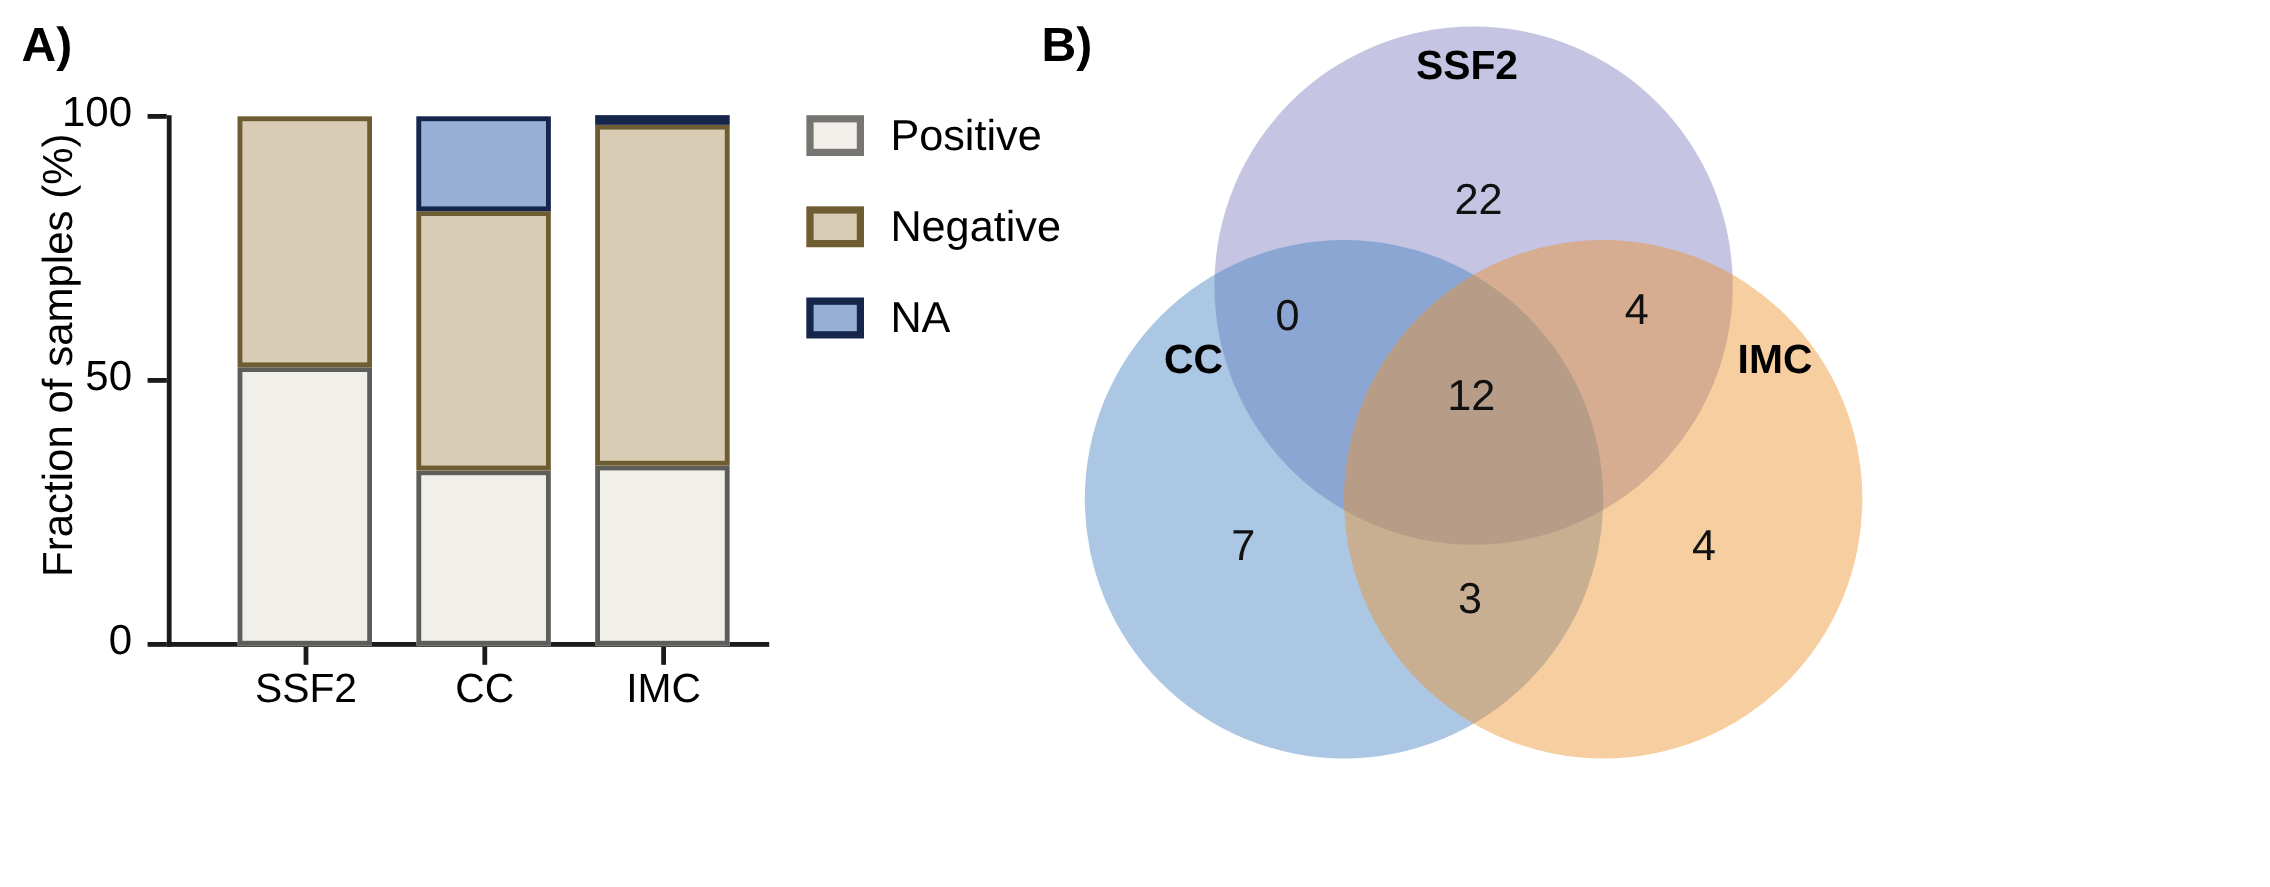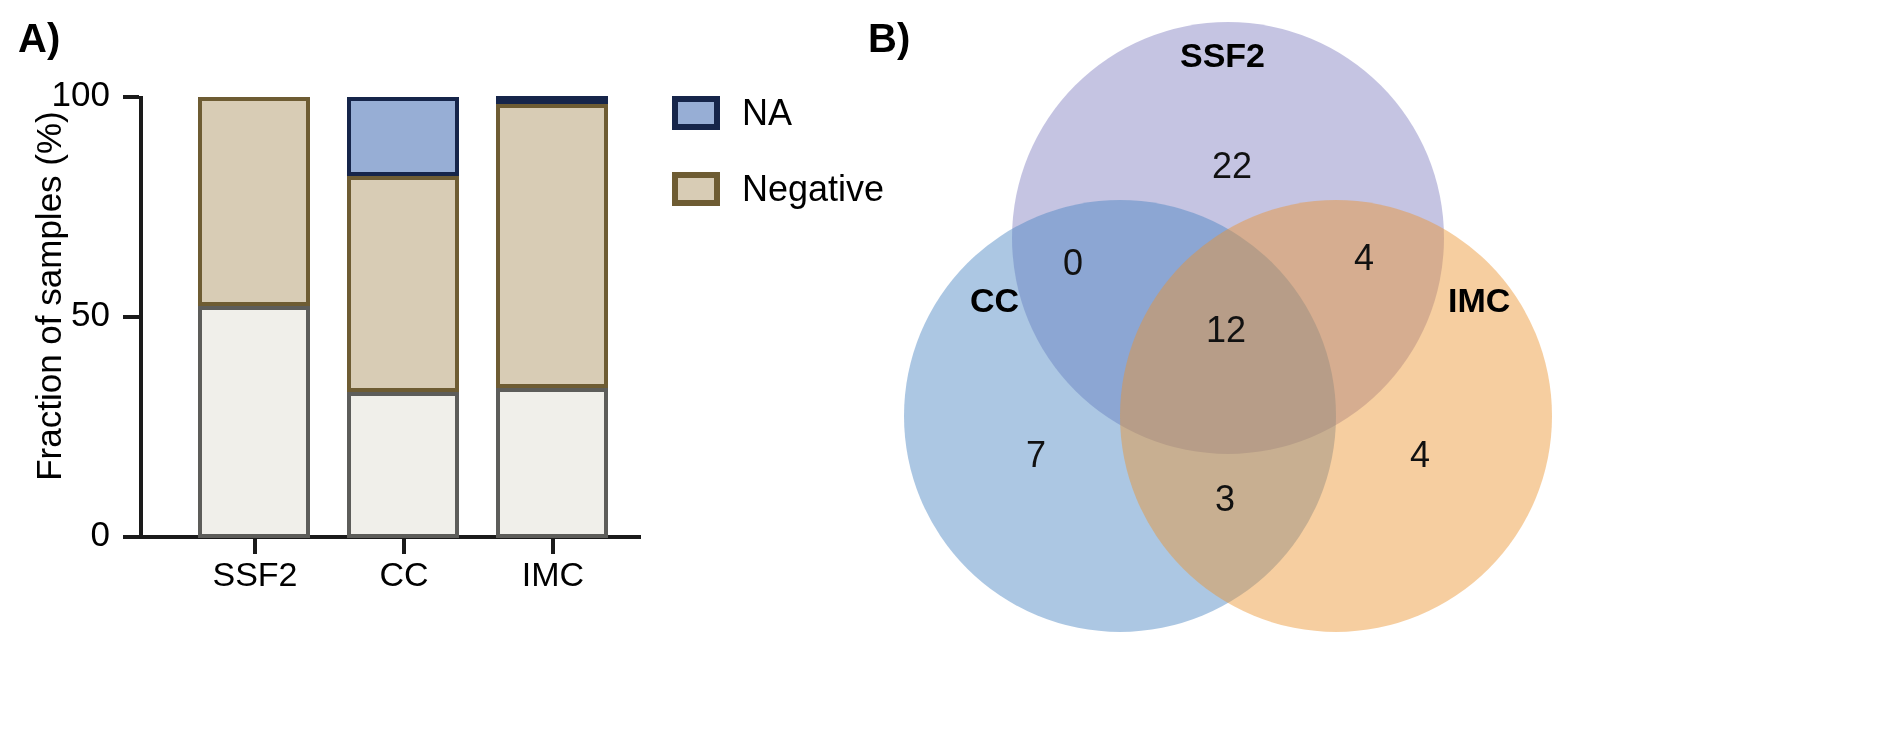--- a/index.html
+++ b/index.html
@@ -112,29 +112,33 @@
       <div class="bar-stack" style="left:356px;">
         <div class="seg seg-positive" style="bottom:0px;height:150px;"></div>
         <div class="seg seg-negative" style="bottom:150px;height:284px;"></div>
         <div class="seg seg-na" style="bottom:434px;height:7px;"></div>
       </div>
 
     </div>
 
     <div id="legend">
 
-
       <div class="legend-row">
-        <span class="legend-swatch sw-na"></span>
-        <span class="legend-text">NA</span>
+        <span class="legend-swatch sw-positive"></span>
+        <span class="legend-text">Positive</span>
       </div>
 
       <div class="legend-row">
         <span class="legend-swatch sw-negative"></span>
         <span class="legend-text">Negative</span>
+      </div>
+
+      <div class="legend-row">
+        <span class="legend-swatch sw-na"></span>
+        <span class="legend-text">NA</span>
       </div>
 
     </div>
   </div>
 
   <div id="panelB">
 
     <div class="panel-letter abs" style="left:8px;top:18px;">B)</div>
 
     <div id="venn-wrap">

